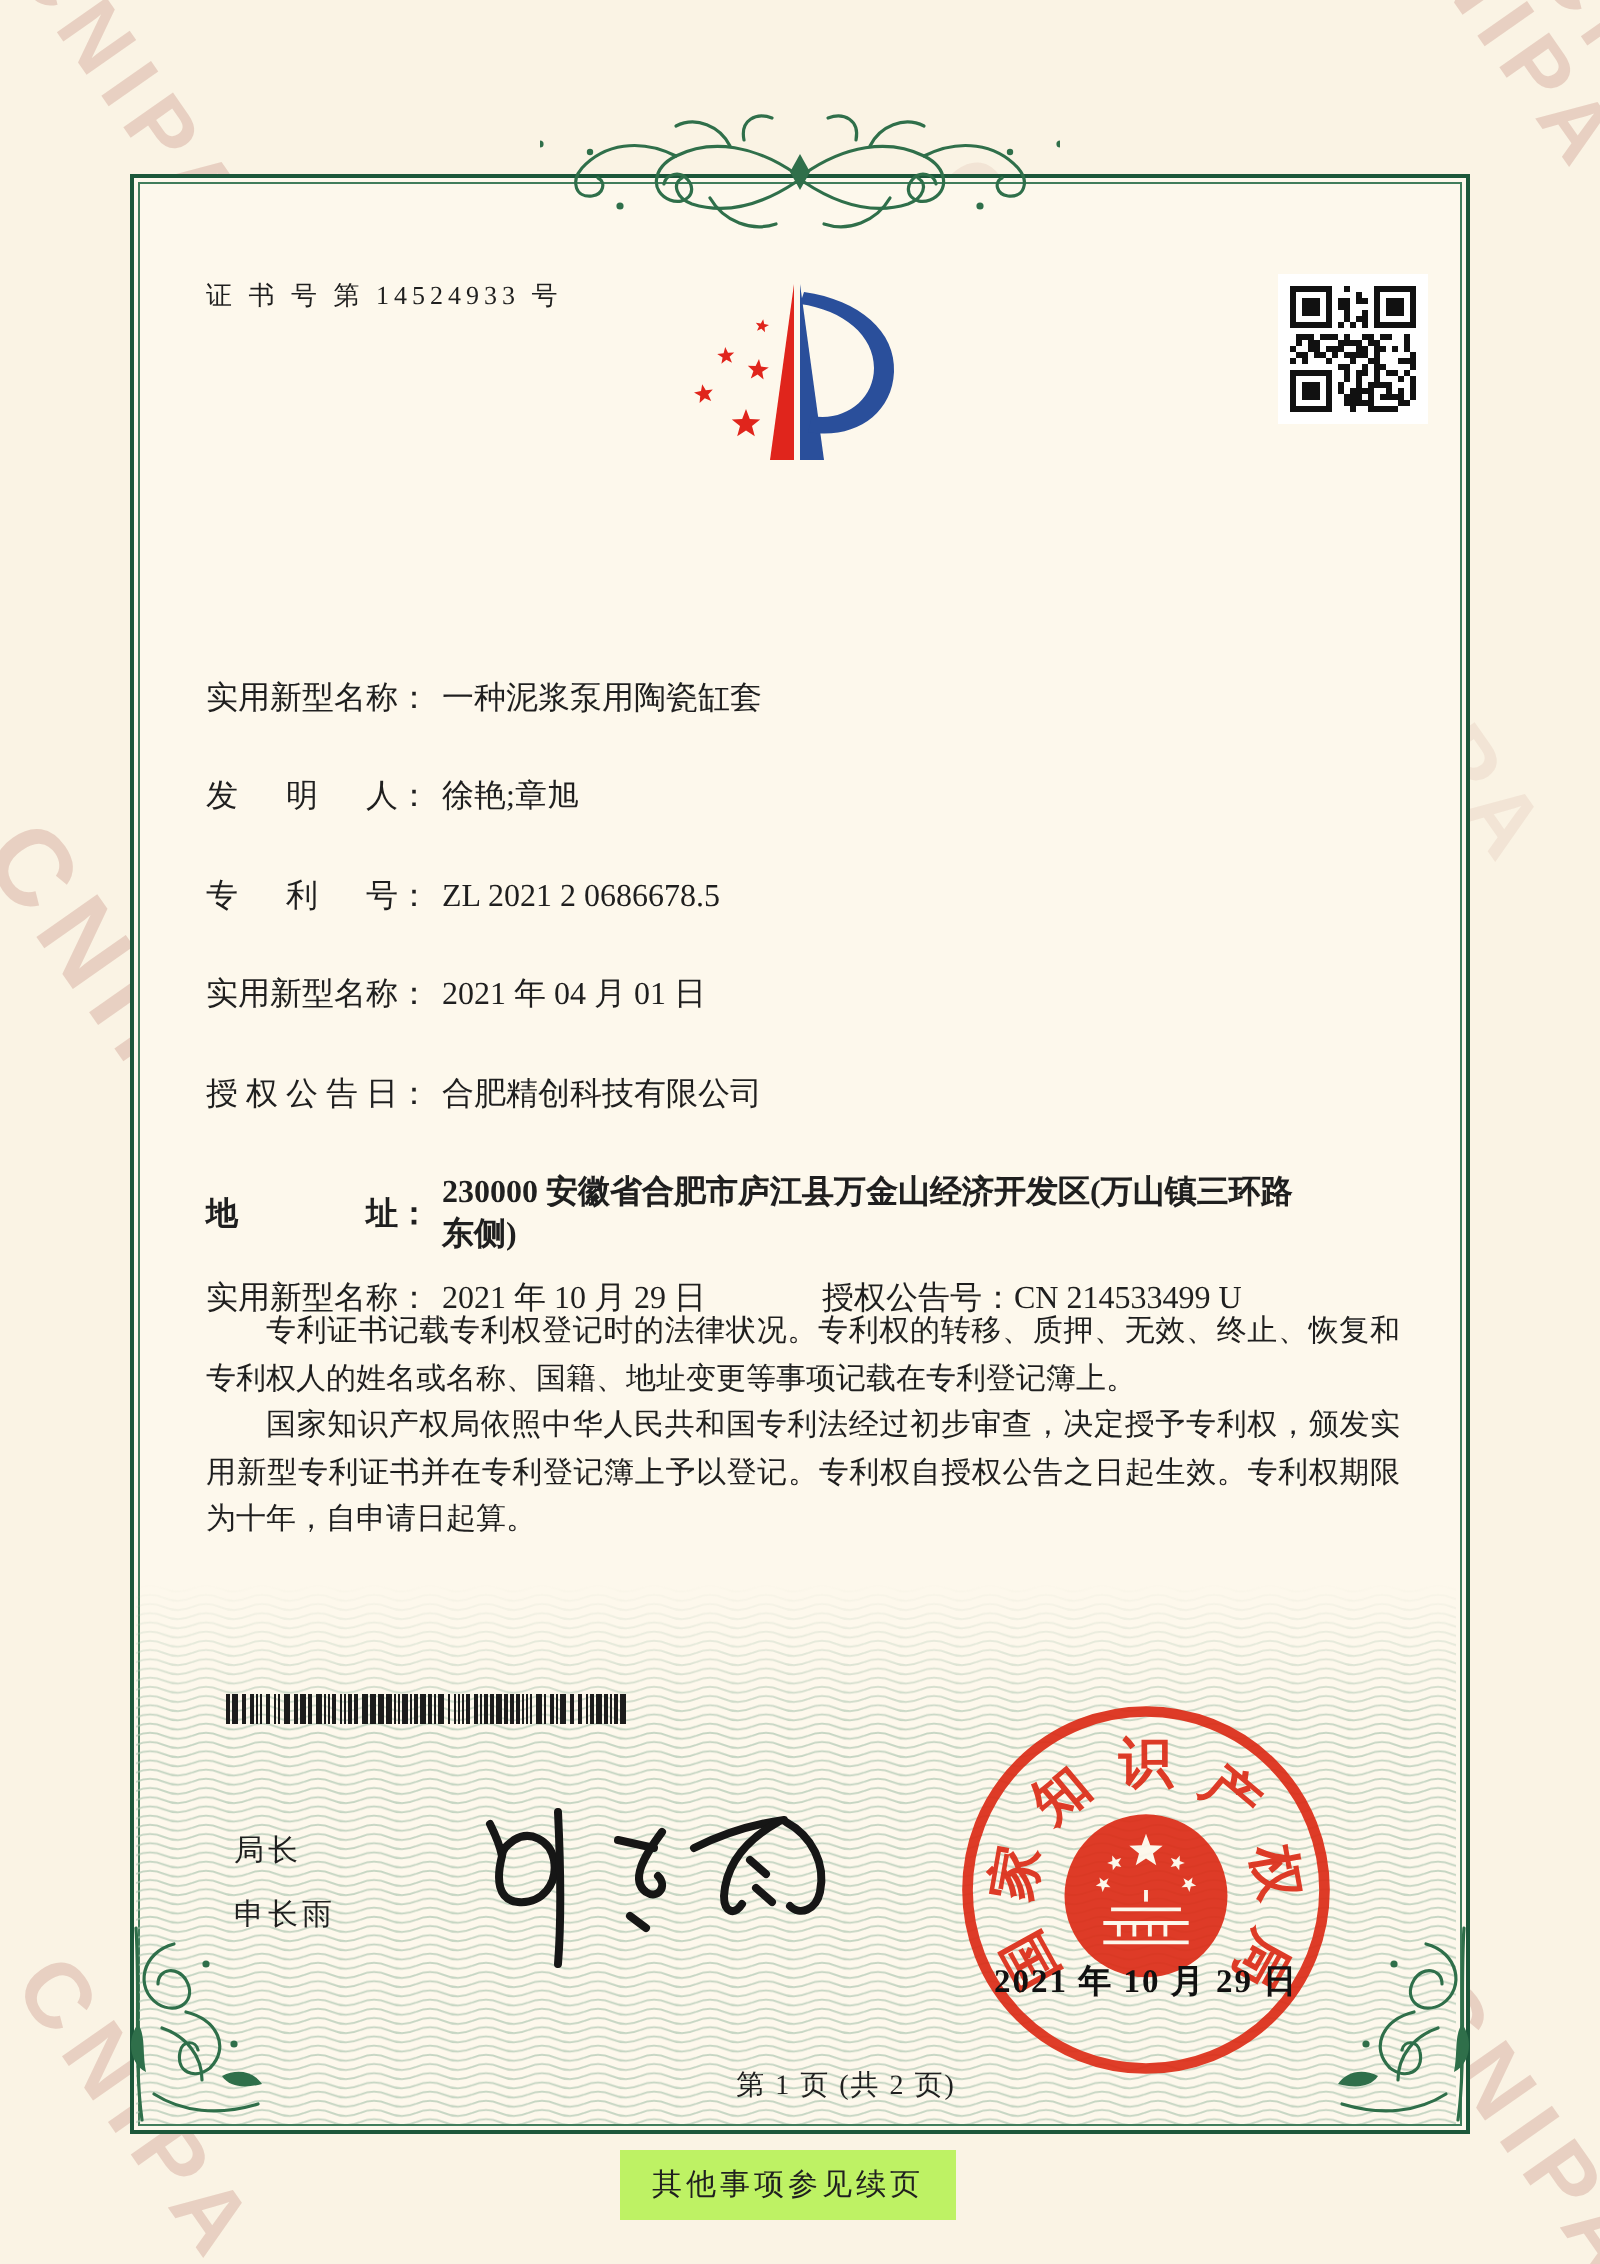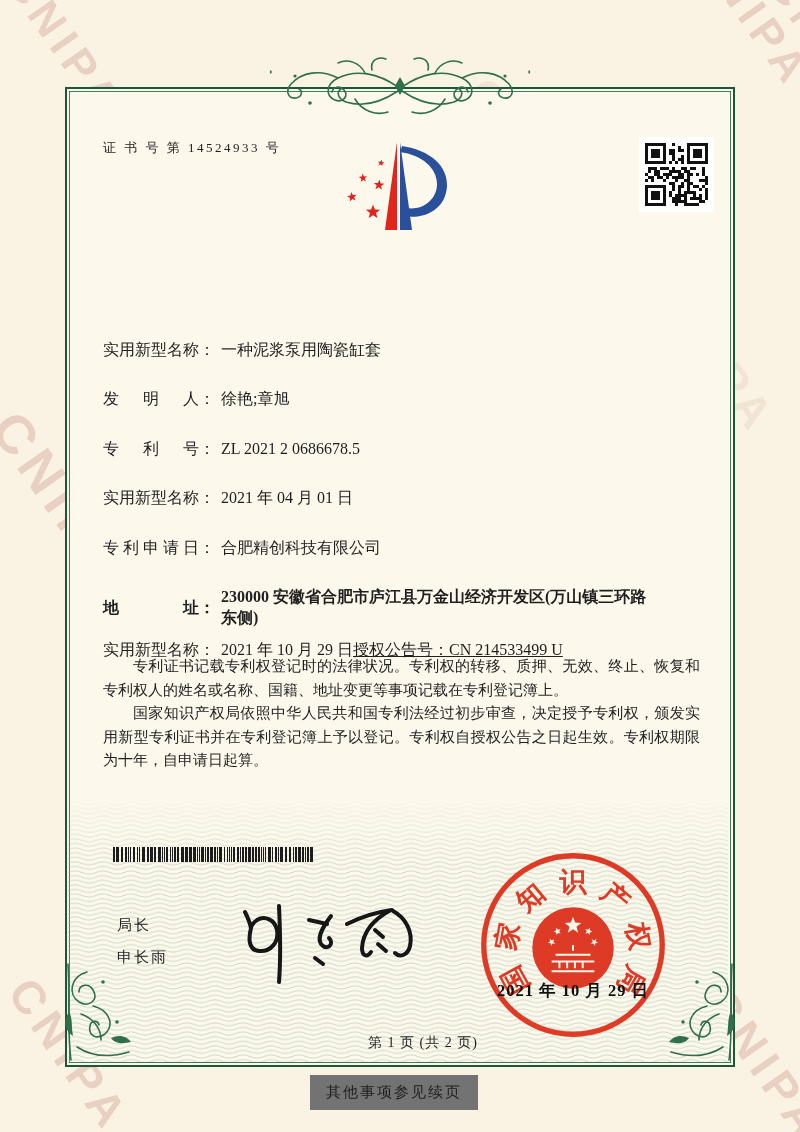--- a/index.html
+++ b/index.html
@@ -45,41 +45,41 @@
   }
   
   .fields{position:absolute; left:103px; top:340px; width:597px; font-size:16px; z-index:2;}
   .field-row{display:flex; line-height:18px; margin-bottom:30px;align-items:center;}
   .field-row .lbl{
     width:96px; flex:0 0 96px; text-align:justify; text-align-last:justify;
   }
   .field-row .colon{flex:0 0 auto; padding-right:6px;}
   .field-row .val{max-width:437px; line-height:21px; margin-top:-1.5px;}
   .field-row.addr{margin-bottom:12px;font-weight:bold;}
-  .grant-extra{white-space:nowrap;text-decoration:underline;}
+  .grant-extra{margin-left:58px; white-space:nowrap;}
   
   .body-text{
     position:absolute; left:103px; top:655px; width:597px; z-index:2;
     font-size:15px; line-height:23.5px; text-align:justify;
   }
   .body-text p{margin:0; text-indent:2em;}
   
   .barcode{position:absolute; left:113px; top:847px; z-index:2;}
   .signer{position:absolute; left:117px; font-size:15px; letter-spacing:2px; z-index:2;}
   .signer.t1{top:916px;text-align:center;}
   .signer.t2{top:948px;}
   .signature{position:absolute; left:235px; top:882px; z-index:3;}
   .seal{position:absolute; left:476px; top:848px; z-index:2;}
   .seal-date{
     position:absolute; left:478px; top:980px; width:190px; text-align:center;
     font-size:16.5px; font-weight:bold; letter-spacing:1px; color:#111; z-index:4;
   }
   .page-indicator{position:absolute; left:0; top:1034px; width:766px; text-align:center; font-size:14px; letter-spacing:1px; z-index:2;padding-left:40px;}
   .footer-note{
-    position:absolute; left:310px; top:1075px; background:#737373; padding:8px 16px;
+    position:absolute; left:310px; top:1075px; background:#bef264; padding:8px 16px;
     font-size:15px; letter-spacing:2px; z-index:2;
   }
   svg{display:block;}
 </style>
 </head>
 <body>
 
 <div id="page">
 
   <span class="wm" style="left:-20px;top:18px;font-size:44px;">CNIPA</span>
@@ -406,21 +406,21 @@
         <span class="lbl">专利号</span>
         <span class="colon">：</span>
         <span class="val">ZL 2021 2 0686678.5</span>
       </div>
       <div class="field-row">
         <span class="lbl">实用新型名称</span>
         <span class="colon">：</span>
         <span class="val">2021 年 04 月 01 日</span>
       </div>
       <div class="field-row">
-        <span class="lbl">专利申请日</span>
+        <span class="lbl">授权公告日</span>
         <span class="colon">：</span>
         <span class="val">合肥精创科技有限公司</span>
       </div>
       <div class="field-row addr">
         <span class="lbl">地址</span>
         <span class="colon">：</span>
         <span class="val">230000 安徽省合肥市庐江县万金山经济开发区(万山镇三环路东侧)</span>
       </div>
       <div class="field-row">
         <span class="lbl">实用新型名称</span>

